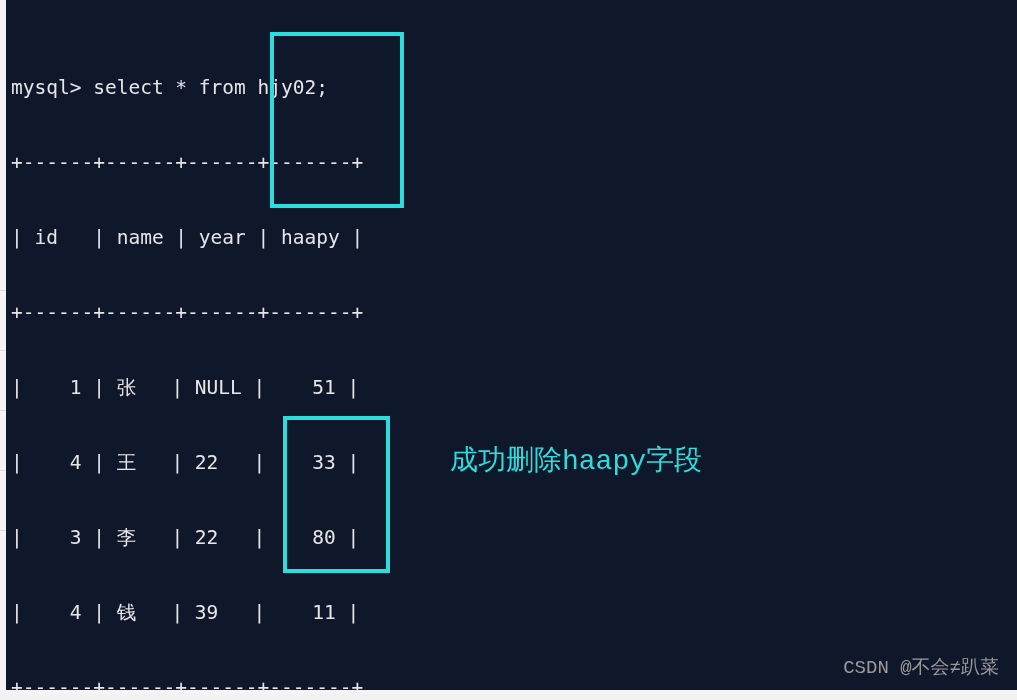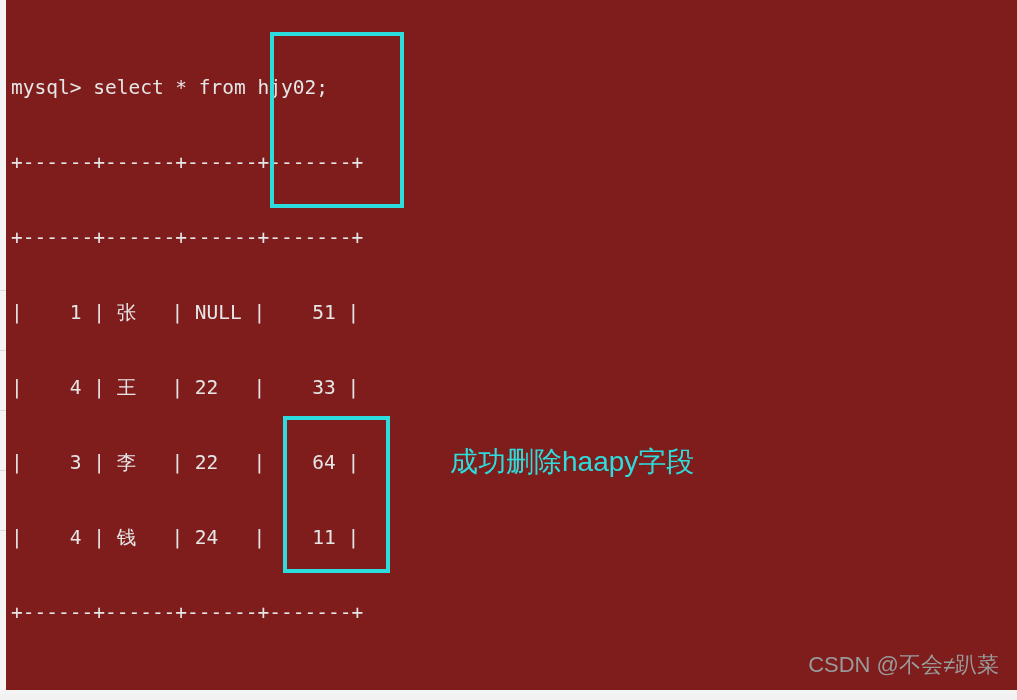--- a/index.html
+++ b/index.html
@@ -5,21 +5,21 @@
 <style>
   html, body {
     margin: 0;
     padding: 0;
     background: #f2f2f2;
   }
   #screen {
     position: relative;
     width: 1017px;
     height: 694px;
-    background: #7f1d1d;
+    background: #0f172a;
     overflow: hidden;
     font-family: "DejaVu Sans Mono", "Liberation Mono", monospace;
   }
 
   
   .edge-strip-left {
     position: absolute;
     left: 0;
     top: 0;
     width: 6px;
@@ -67,59 +67,60 @@
   }
   #hl-box-1 { left: 270px; top: 32px;  width: 134px; height: 176px; }
   #hl-box-2 { left: 283px; top: 416px; width: 107px; height: 157px; }
 
   
   .annotation {
     position: absolute;
     left: 450px;
     top: 445px;
     color: #2ddddd;
-    font-family: Liberation Sans, sans-serif;
+    font-family: Liberation Mono, monospace;
     font-size: 28px;
     line-height: 34px;
     white-space: pre;
   }
 
   
   .watermark {
     position: absolute;
     right: 18px;
     bottom: 14px;
     color: #9a9a9a;
-    font-family: Liberation Sans, sans-serif;
-    font-size: 22px;
+    font-family: Liberation Mono, monospace;
+    font-size: 19px;
     white-space: pre;
   }
 </style>
 </head>
 <body>
 
 <div id="screen">
 
   <div class="edge-strip-left">
     <div class="edge-strip-left-seg" style="top:290px;height:1px;"></div>
     <div class="edge-strip-left-seg" style="top:350px;height:1px;"></div>
     <div class="edge-strip-left-seg" style="top:410px;height:1px;"></div>
     <div class="edge-strip-left-seg" style="top:470px;height:1px;"></div>
     <div class="edge-strip-left-seg" style="top:530px;height:1px;"></div>
   </div>
 
   <div class="term" id="terminal-text">
 
     <div class="line">mysql&gt; select * from hjy02;</div>
     <div class="line">+------+------+------+-------+</div>
+    <div class="line">| id   | name | year | haapy |</div>
     <div class="line">+------+------+------+-------+</div>
     <div class="line">|    1 | 张   | NULL |    51 |</div>
     <div class="line">|    4 | 王   | 22   |    33 |</div>
-    <div class="line">|    3 | 李   | 22   |    64 |</div>
-    <div class="line">|    4 | 钱   | 24   |    11 |</div>
+    <div class="line">|    3 | 李   | 22   |    80 |</div>
+    <div class="line">|    4 | 钱   | 39   |    11 |</div>
     <div class="line">+------+------+------+-------+</div>
     
     
     
     
     
     
     
     
     

